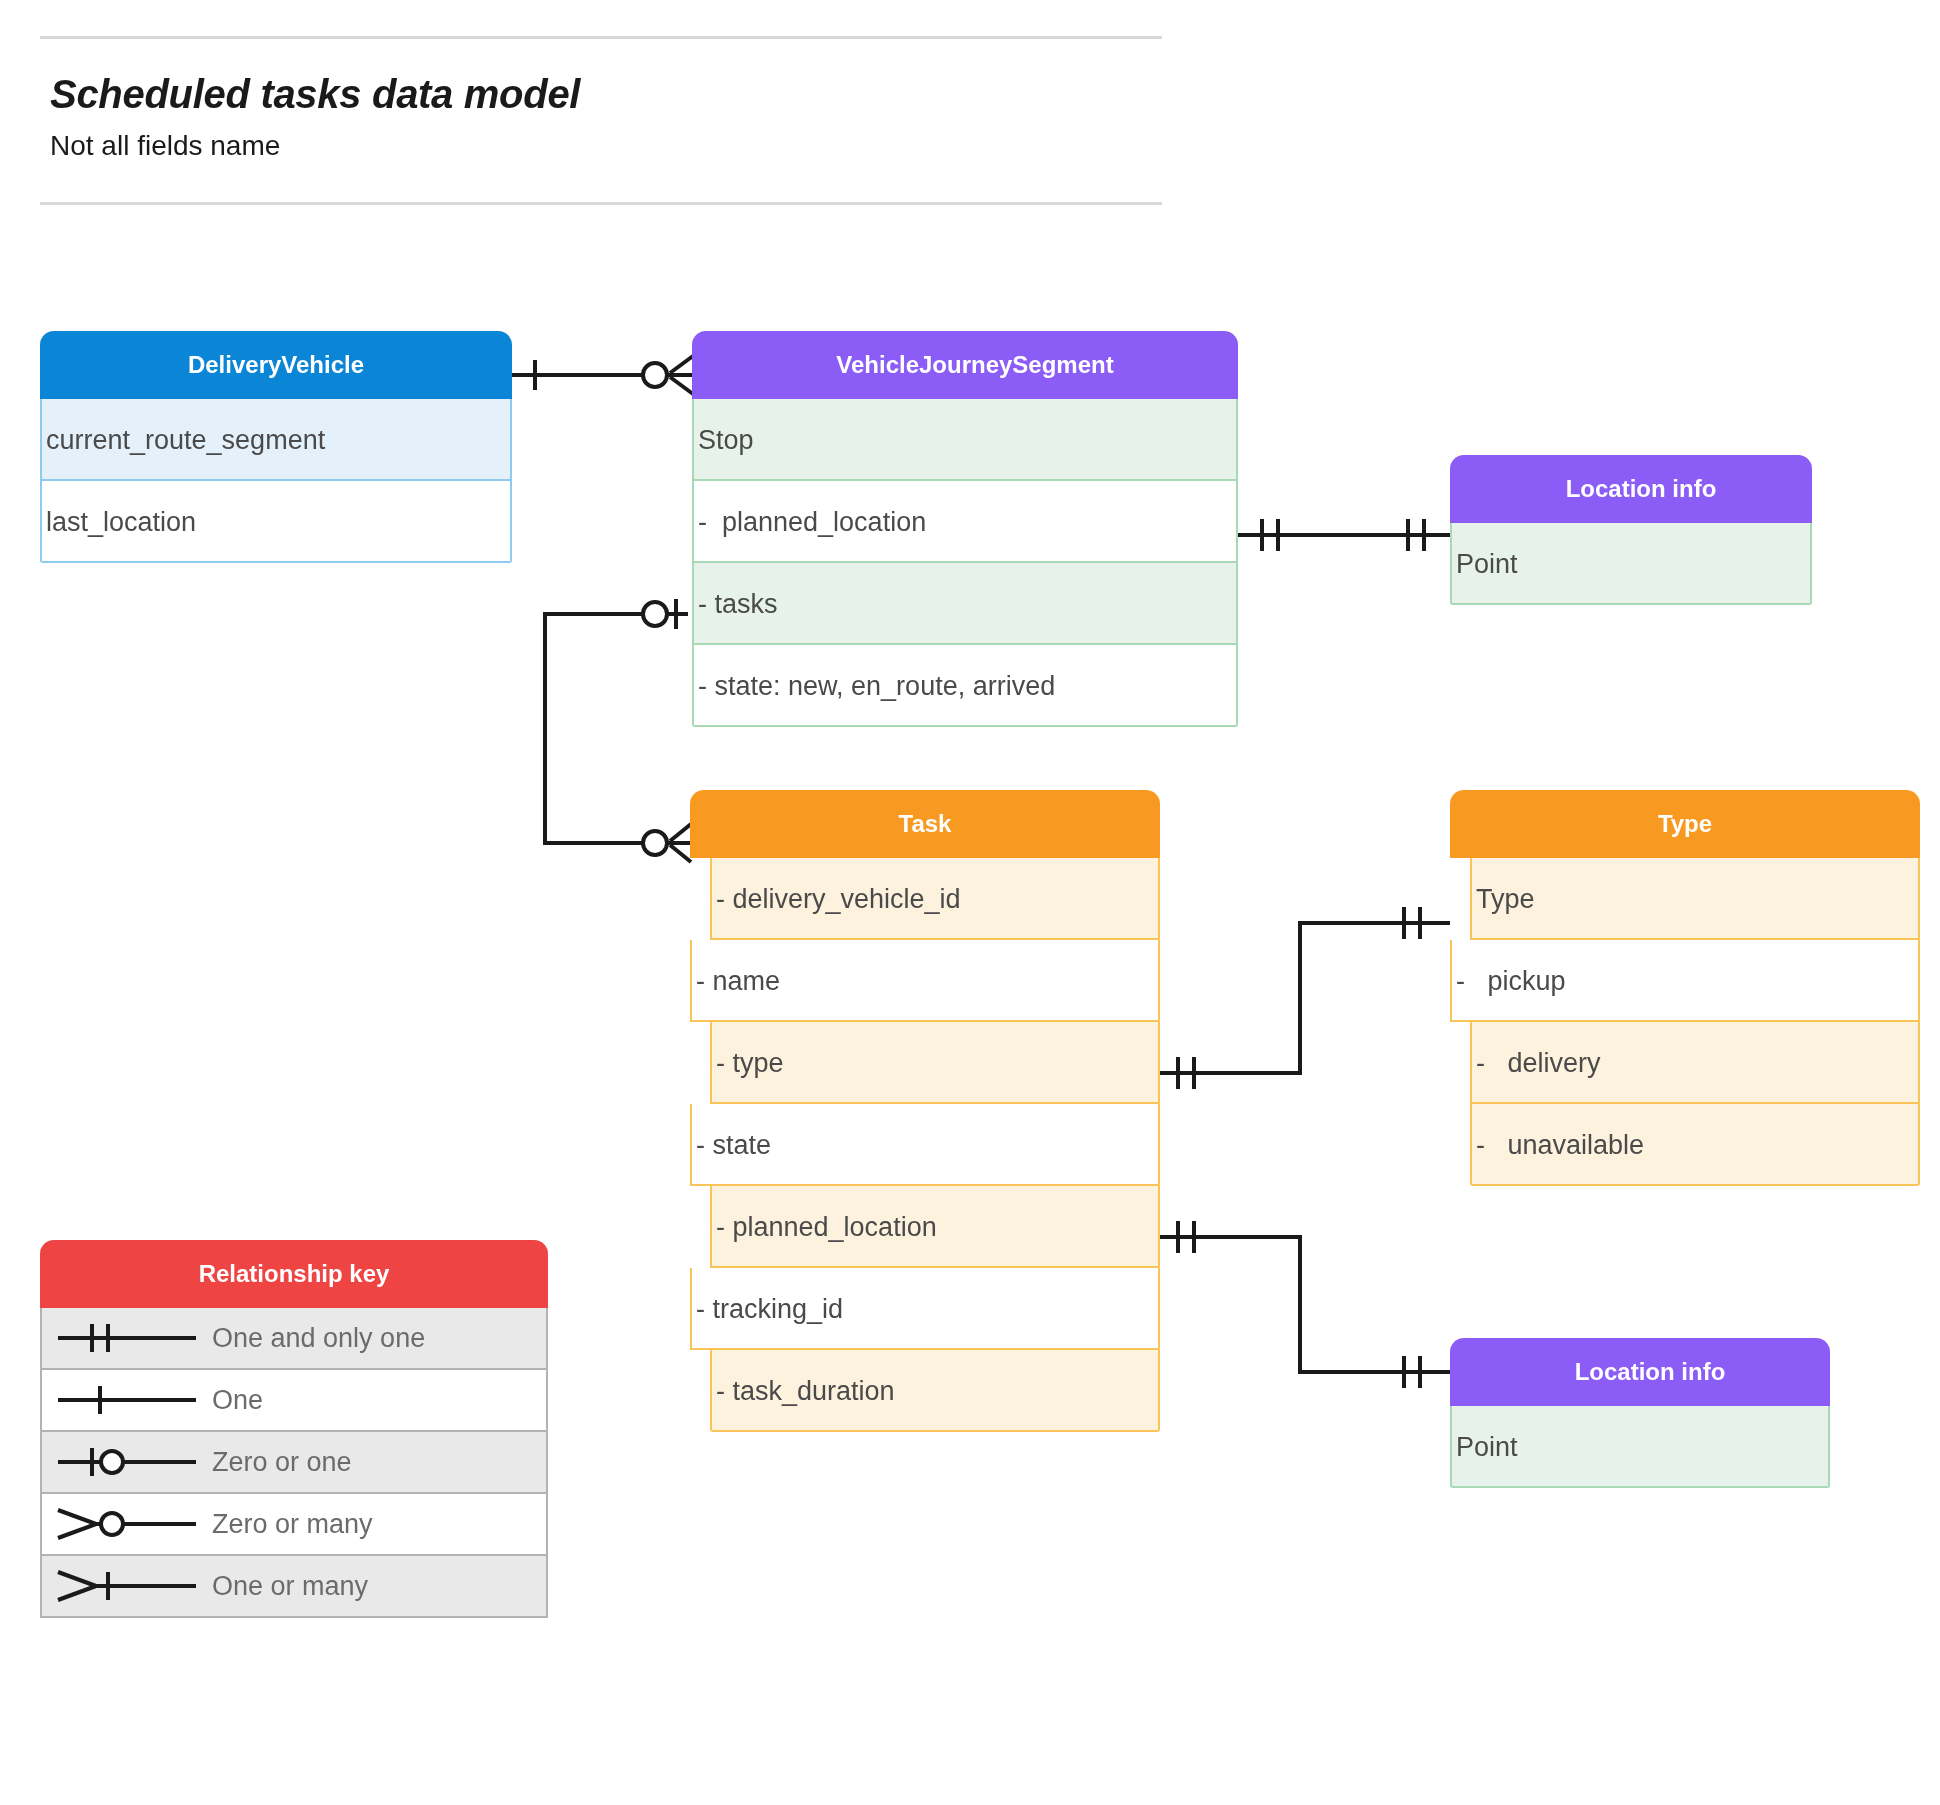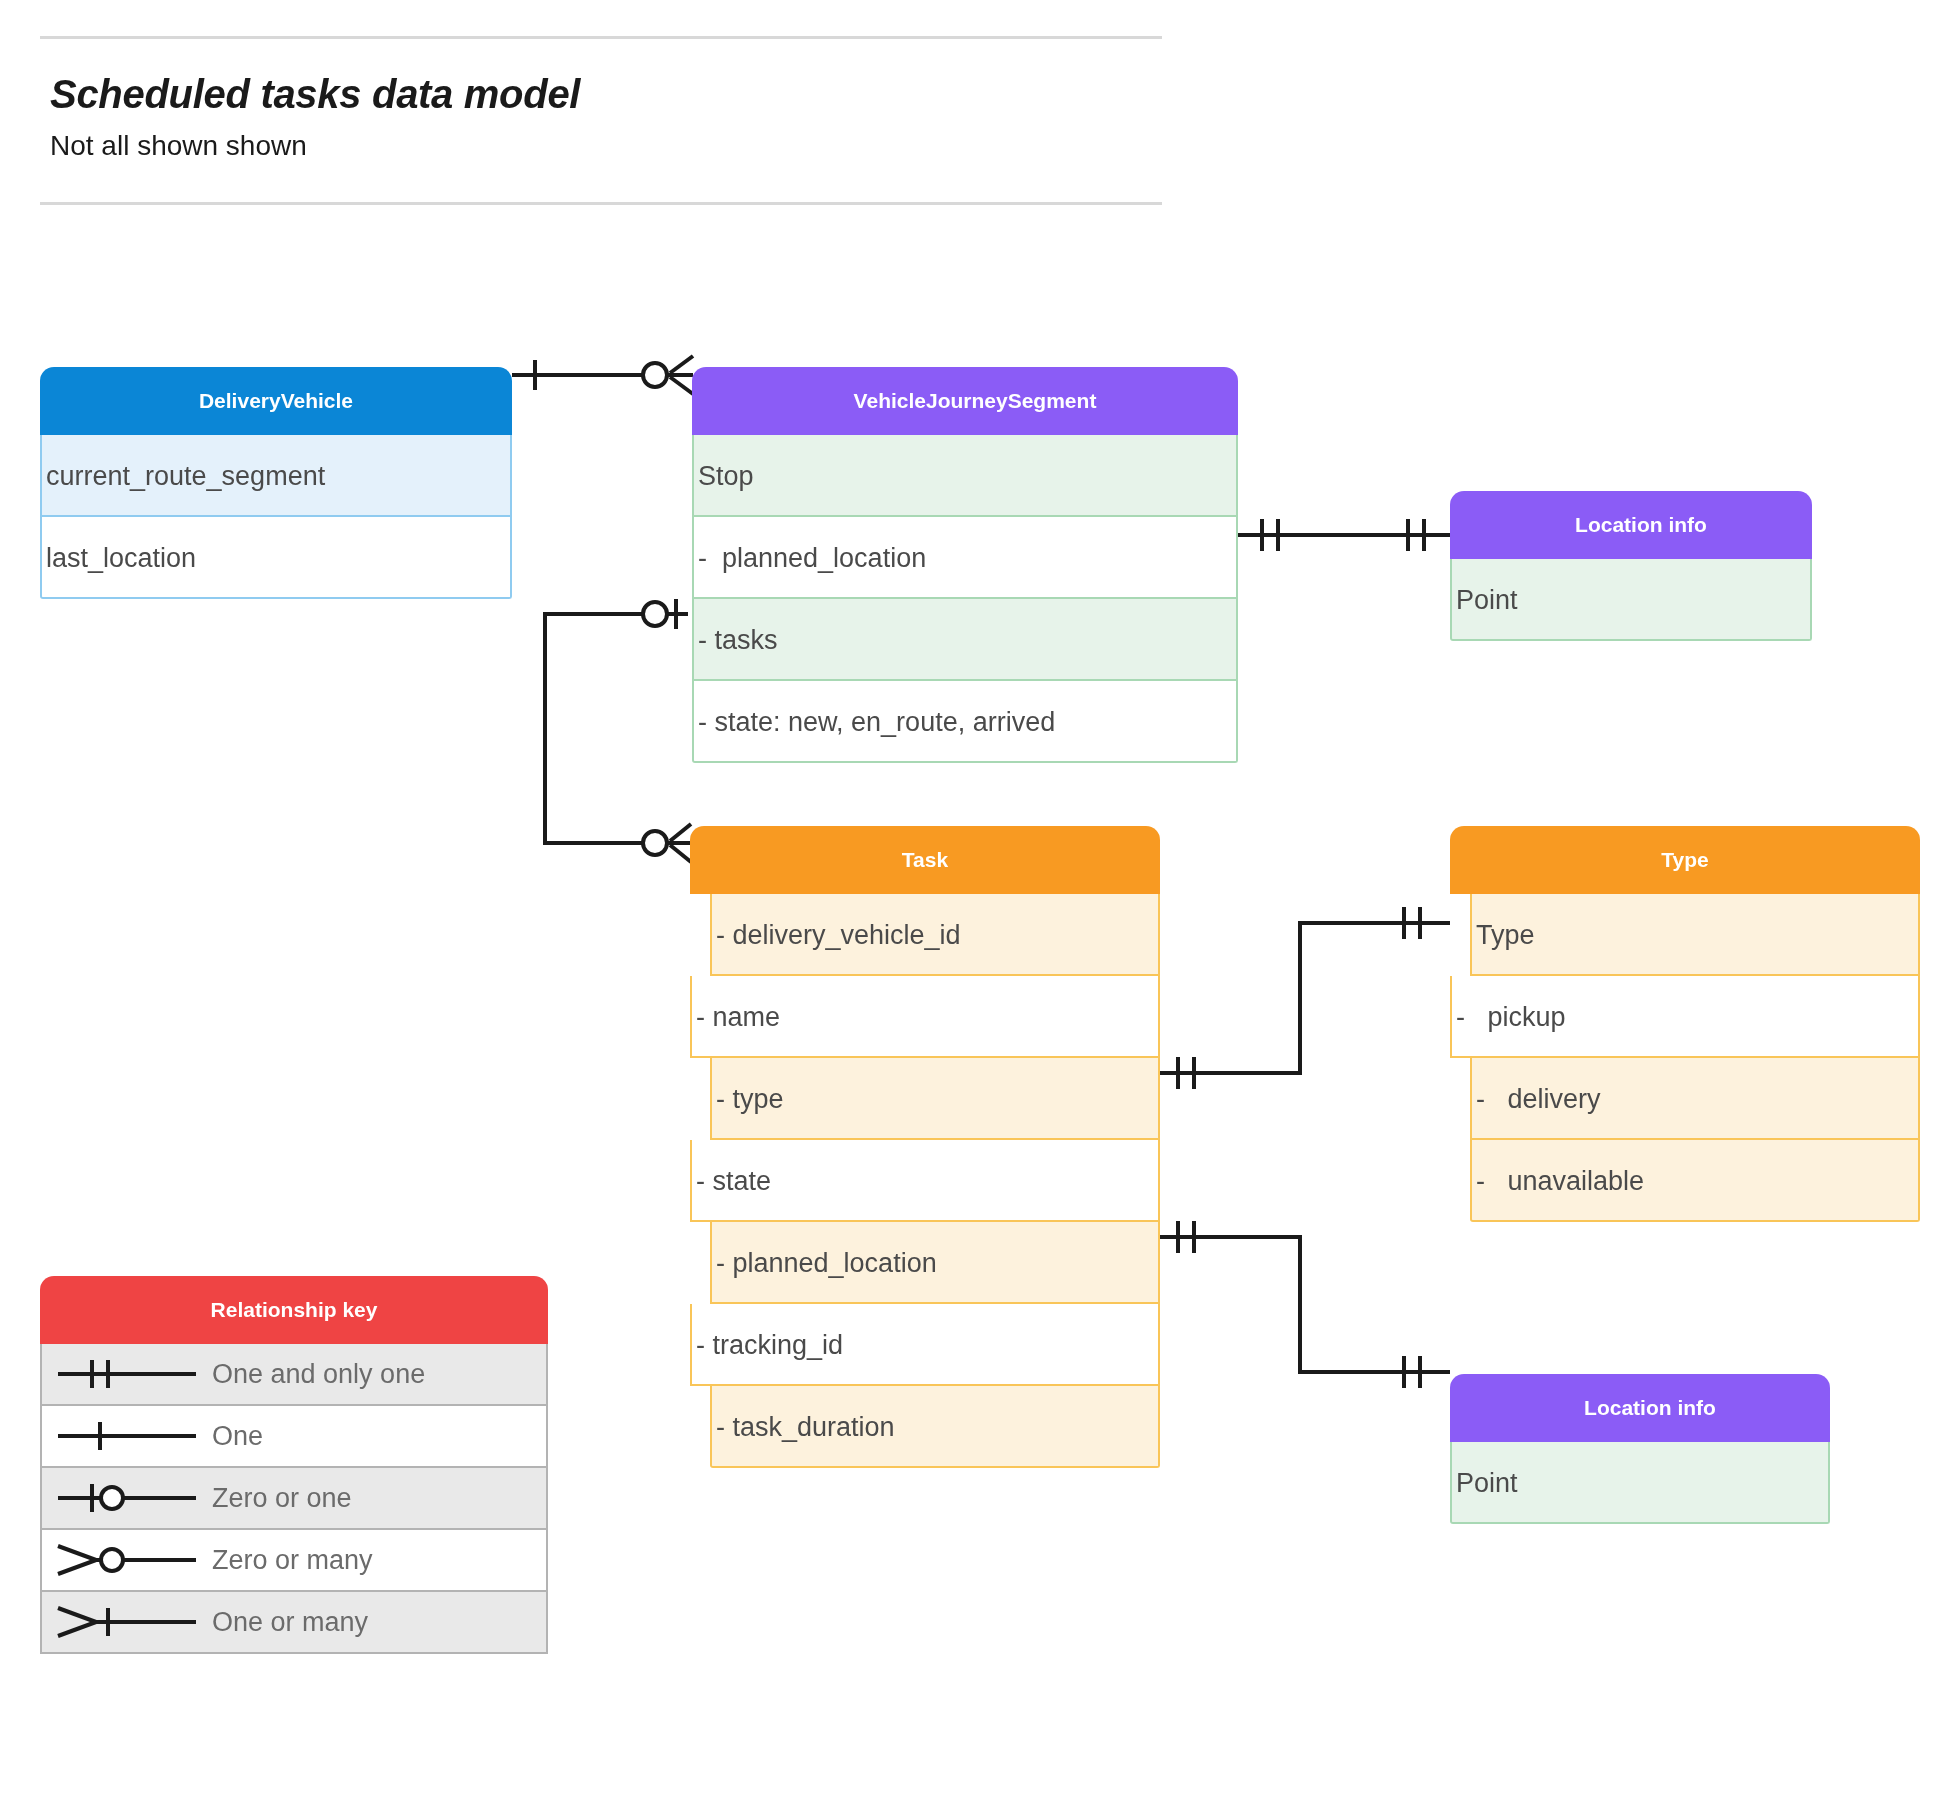--- a/index.html
+++ b/index.html
@@ -55,26 +55,25 @@
   .entity {
     position: absolute;
     box-sizing: border-box;
   }
   .entity-title {
     box-sizing: border-box;
     height: 68px;
     line-height: 68px;
     text-align: center;
     color: #ffffff;
-    font-size: 21px;
+    font-size: 24px;
     font-weight: bold;
     border-radius: 14px 14px 0 0;
     white-space: nowrap;
     overflow: hidden;
-    margin-top: 36px;
   }
   .entity-row {
     box-sizing: border-box;
     height: 82px;
     line-height: 82px;
     padding-left: 4px;
     font-size: 27px;
     color: #4a4a4a;
     white-space: pre;
     overflow: hidden;
@@ -139,21 +138,21 @@
     pointer-events: none;
   }
 </style>
 </head>
 <body>
 
 <div id="canvas">
 
   <div class="hdr-rule" id="rule-top"></div>
   <div id="page-title">Scheduled tasks data model</div>
-  <div id="page-subtitle">Not all shown shown</div>
+  <div id="page-subtitle">Not all fields name</div>
   <div class="hdr-rule" id="rule-bottom"></div>
 
   <svg id="wires" viewBox="0 0 1940 1805" xmlns="http://www.w3.org/2000/svg">
     <g stroke="#1a1a1a" stroke-width="4" fill="none" stroke-linecap="butt">
 
       <line x1="512" y1="375" x2="692" y2="375"></line>
 
       <line x1="535" y1="360" x2="535" y2="390"></line>
 
       <circle cx="655" cy="375" r="12" fill="#ffffff"></circle>

